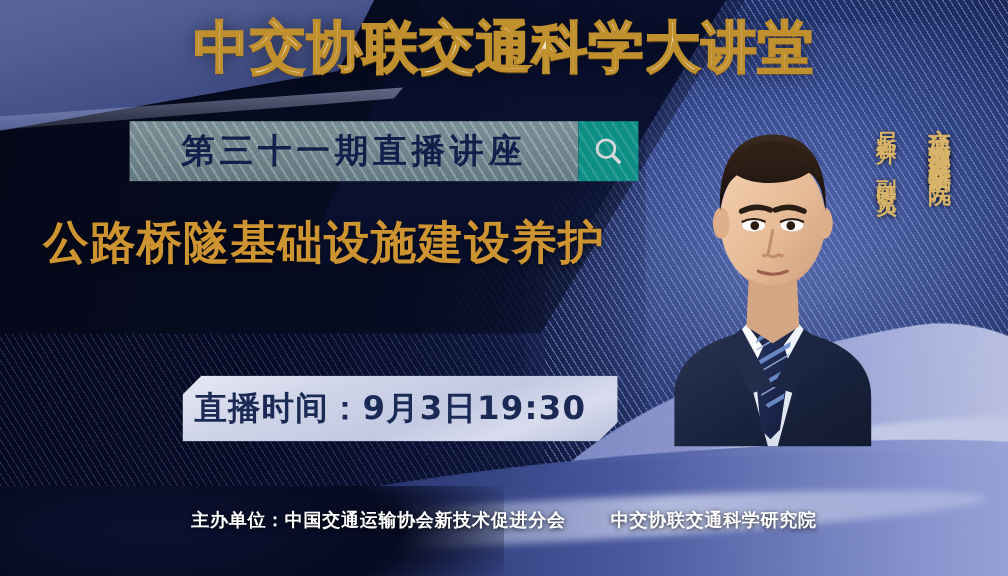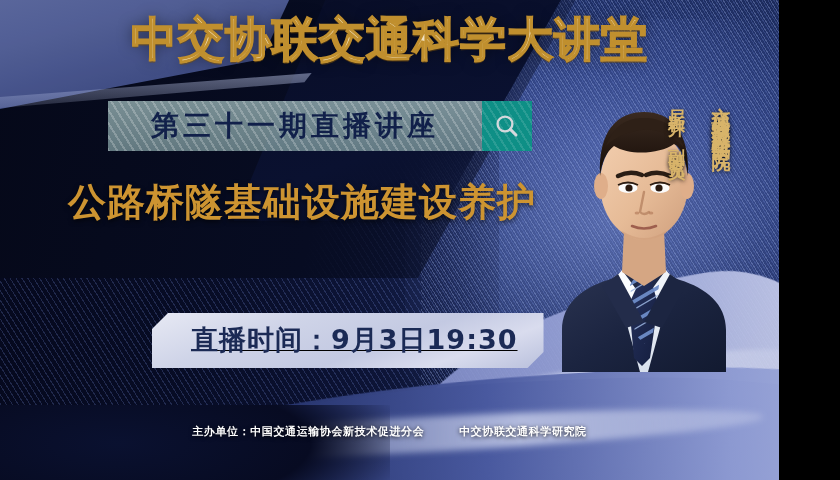--- a/index.html
+++ b/index.html
@@ -1,21 +1,21 @@
 <!DOCTYPE html>
 <html lang="zh"><head>
 <meta charset="utf-8">
 <title>Lecture Poster</title>
 <style>
   html,body{margin:0;padding:0;background:#000;}
   *{box-sizing:border-box;}
 
   #poster{
     position:relative;
-    width:779px;height:480px;
+    width:840px;height:480px;
     overflow:hidden;
     font-family:"Liberation Sans","DejaVu Sans",sans-serif;
     background:#0a1030;
     user-select:none;
   }
 
   
   .bg-base{
     position:absolute;inset:0;
     background:
@@ -190,31 +190,30 @@
   .topic{
     position:absolute;left:36px;top:178px;
     z-index:20;
     font-size:38px;line-height:1.30;
     font-weight:800;letter-spacing:1px;
     color:#cd9431;
     font-family:"DejaVu Sans","Liberation Sans",sans-serif;
     text-shadow:0 2px 5px rgba(0,0,0,.65);
     white-space:nowrap;
   }
-  .topic-line{display:block;margin-left:32px;}
+  .topic-line{display:block;}
 
   
   .time-pill{
     position:absolute;left:152px;top:313px;
-    padding:9px 26px 10px 39px;
+    padding:9px 26px 10px 10px;
     background:linear-gradient(160deg,#e7e9f4 0%,#cfd4e8 30%,#c3c9e2 58%,#d9dcee 78%,#b9c0dc 100%);
     clip-path:polygon(16px 0,100% 0,100% calc(100% - 16px),calc(100% - 16px) 100%,0 100%,0 16px);
     box-shadow:0 3px 10px rgba(0,0,0,.45);
     z-index:20;
-    text-decoration:underline;
   }
   .time-text{
     font-size:27px;font-weight:700;letter-spacing:1px;
     color:#1b2a55;
     font-family:"DejaVu Sans","Liberation Sans",sans-serif;
     white-space:nowrap;
   }
 
   
   .speaker-col{
@@ -243,21 +242,21 @@
     width:176px;height:300px;
     z-index:15;
   }
   .portrait svg{display:block;width:100%;height:100%;}
 
   
   .footer{
     position:absolute;left:0;right:0;top:424px;
     text-align:center;
     z-index:25;
-    font-size:11px;font-weight:700;letter-spacing:.6px;
+    font-size:15px;font-weight:700;letter-spacing:.6px;
     color:#ffffff;
     font-family:"DejaVu Sans","Liberation Sans",sans-serif;
     text-shadow:0 1px 4px rgba(0,0,0,.85);
     white-space:nowrap;
   }
   .footer .gap{display:inline-block;width:26px;}
 </style>
 </head>
 <body>
 

